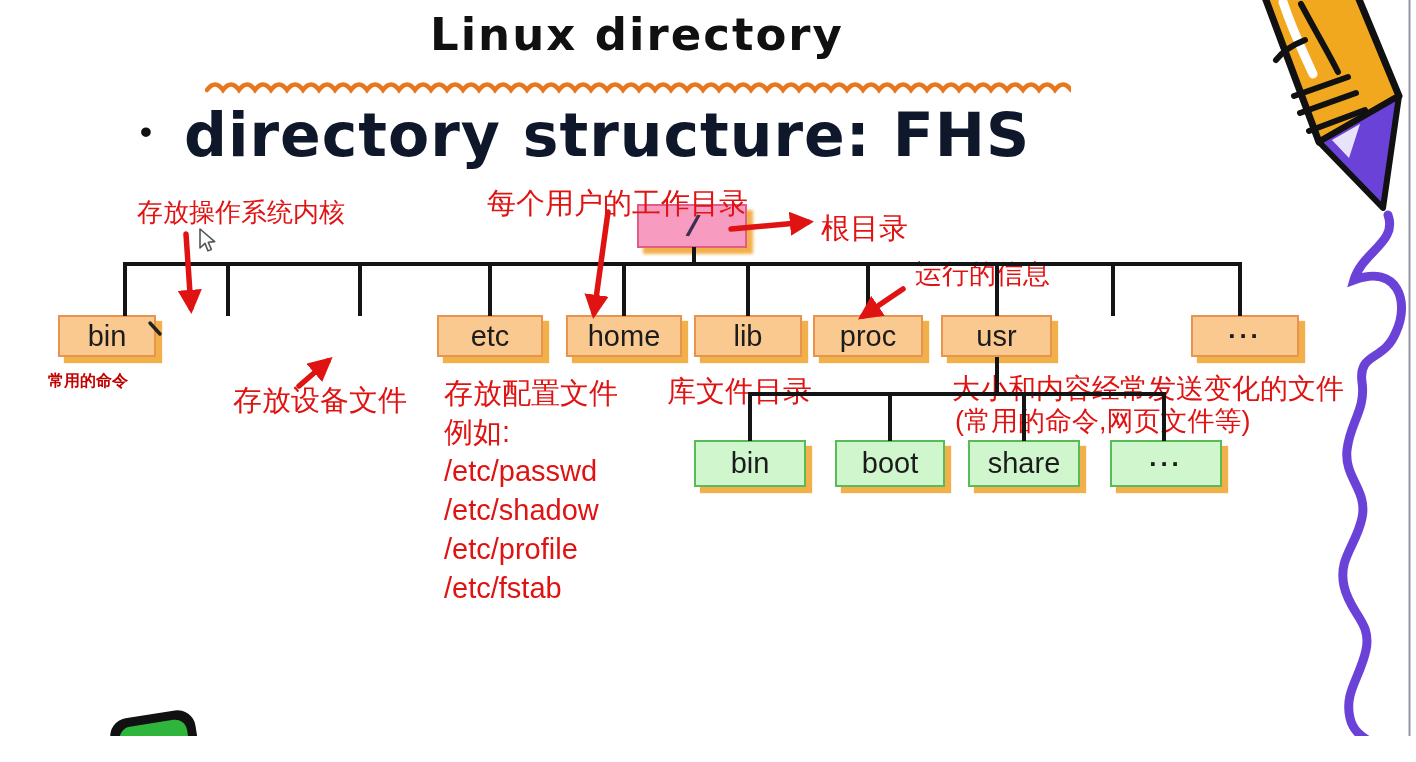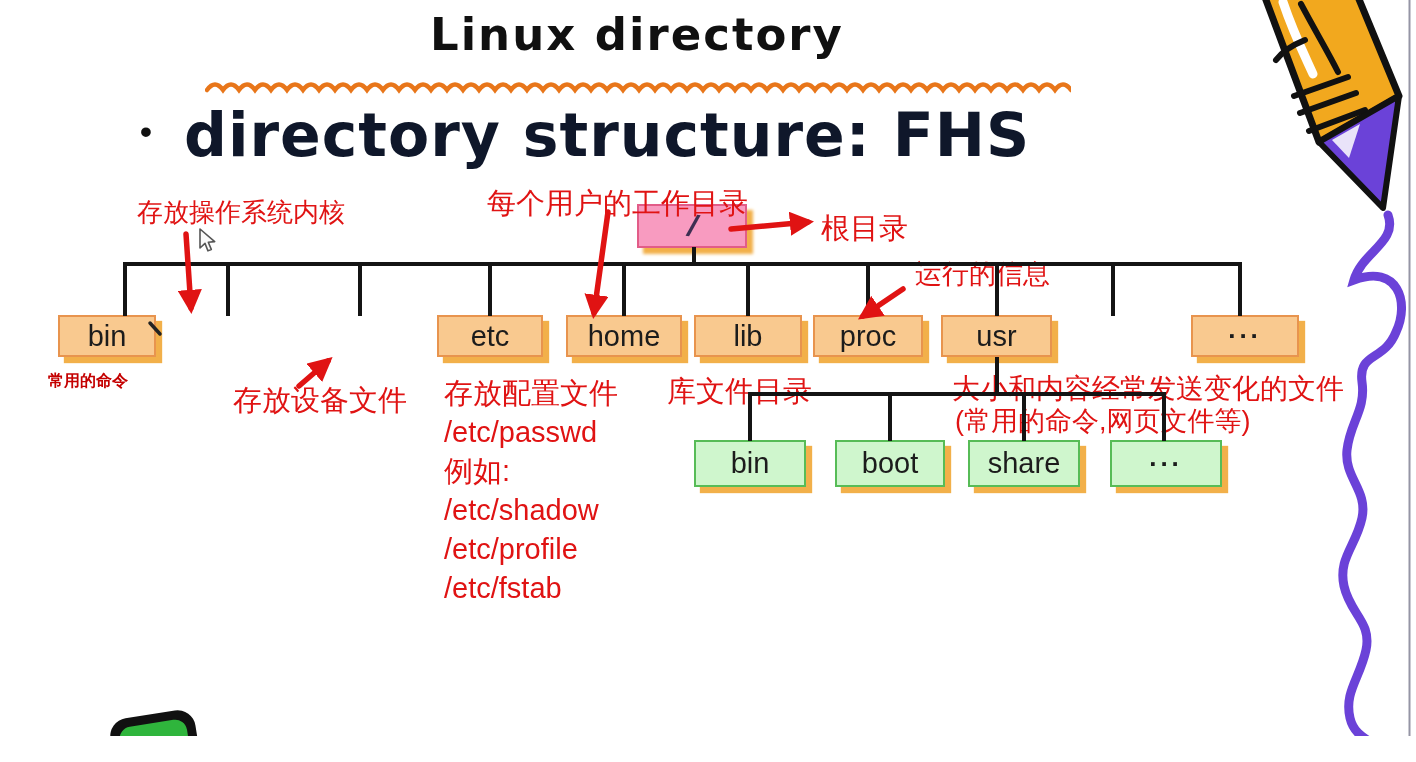--- a/index.html
+++ b/index.html
@@ -99,22 +99,22 @@
     </div>
 
   <div class="abs red" style="left:113px;top:195px;font-size:26px">存放操作系统内核</div>
   <div class="abs red29" style="left:487px;top:184px">每个用户的工作目录</div>
   <div class="abs red29" style="left:821px;top:209px">根目录</div>
   <div class="abs red" style="left:891px;top:256px">运行的信息</div>
   <div class="abs binnote">常用的命令</div>
   <div class="abs red29" style="left:233px;top:381px">存放设备文件</div>
   <div class="abs etcblock">
     <span>存放配置文件</span>
+    <span>例如:</span>
     <span>/etc/passwd</span>
-    <span>例如:</span>
     <span>/etc/shadow</span>
     <span>/etc/profile</span>
     <span>/etc/fstab</span>
   </div>
   <div class="abs red29" style="left:667px;top:372px">库文件目录</div>
   <div class="abs red" style="left:928px;top:370px;font-size:28px">大小和内容经常发送变化的文件</div>
   <div class="abs red" style="left:931px;top:403px">(常用的命令,网页文件等)</div>
 
   <svg class="overlay" width="1416" height="762" viewBox="0 0 1416 762">
     <defs>

